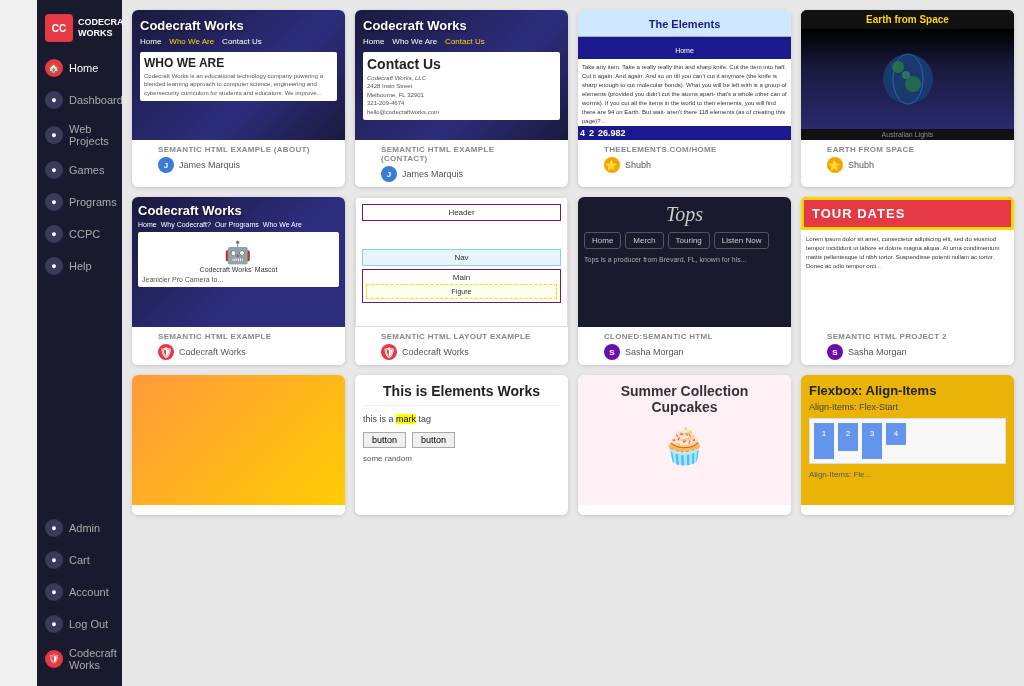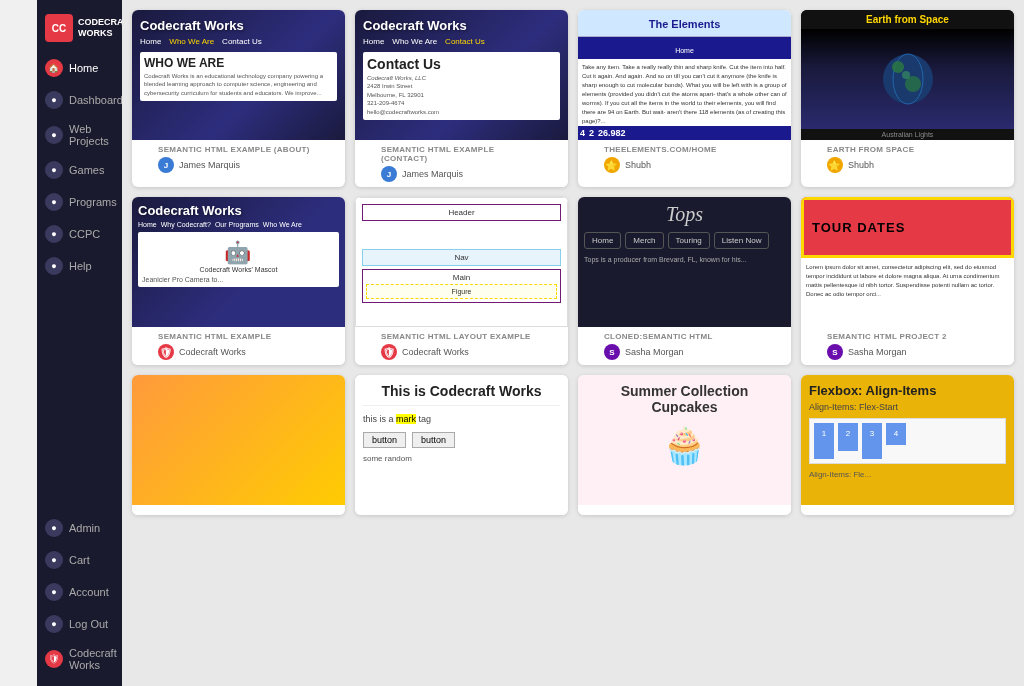--- a/index.html
+++ b/index.html
@@ -315,22 +315,22 @@
       color: #aaa;
       line-height: 1.4;
     }
 
     
     .preview-tour {
       height: 100%;
     }
     .tour-header {
       background: #e63946;
-      padding: 20px 8px;
-      color: #000000;
+      padding: 6px 8px;
+      color: #ffffff;
       font-size: 13px;
       font-weight: bold;
       letter-spacing: 1px;
       border: 3px solid #ffd700;
     }
     .tour-body {
       padding: 5px;
       background: white;
       font-size: 6px;
       color: #333;
@@ -654,21 +654,21 @@
         <div class="preview-gradient-card"></div>
       </div>
       <div class="card-footer">
         <div class="card-tag"></div>
       </div>
     </div>
 
     <div class="card">
       <div class="card-preview">
         <div class="preview-codecraft-text">
-          <div class="cct-title">This is Codecraft Works</div>
+          <div class="cct-title">This is Elements Works</div>
           <div class="cct-body">
             this is a <mark class="cct-mark">mark</mark> tag
           </div>
           <div class="cct-buttons">
             <button class="cct-btn">button</button>
             <button class="cct-btn">button</button>
           </div>
           <div style="font-size:8px;color:#555;margin-top:6px;">some random</div>
         </div>
       </div>

